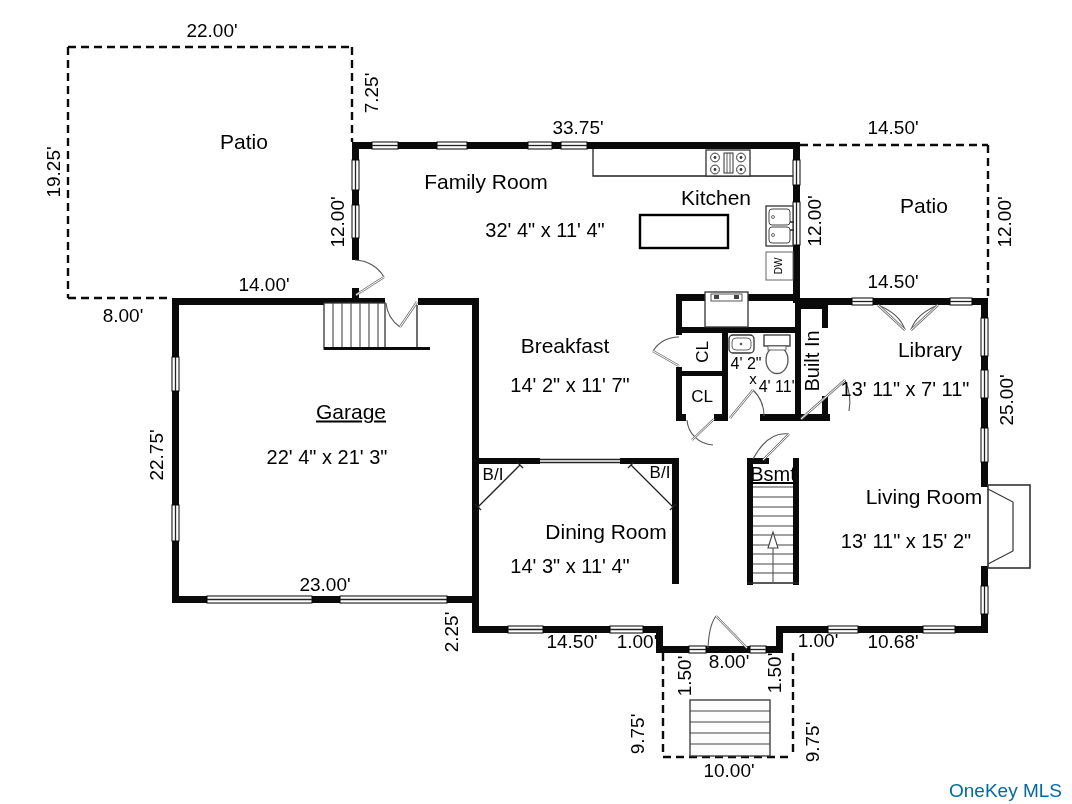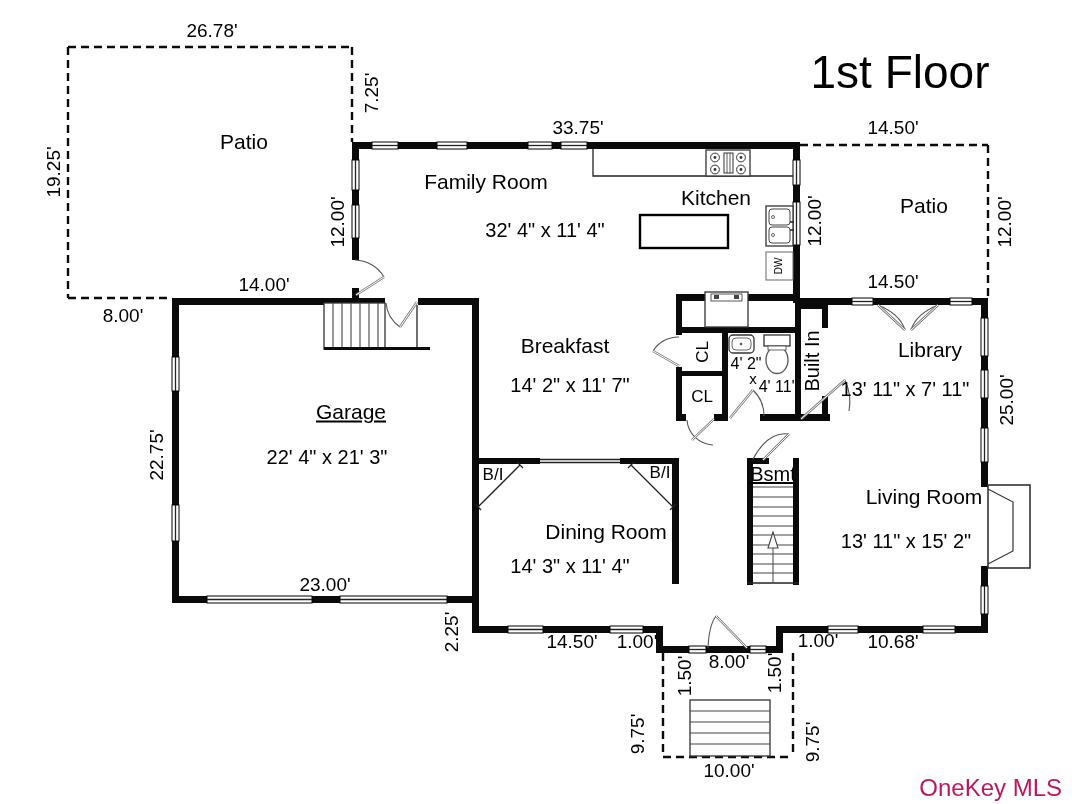--- a/index.html
+++ b/index.html
@@ -7,21 +7,21 @@
         font-family:"Liberation Sans",sans-serif;color:#000;}
   #linework{position:absolute;left:0;top:0;}
   .lbl{position:absolute;white-space:nowrap;transform:translate(-50%,-50%);line-height:1;}
   .rot{transform:translate(-50%,-50%) rotate(-90deg);}
   .s46{font-size:46px;}
   .s21{font-size:21px;margin-left:31px;}
   .s20{font-size:20px;}
   .s19{font-size:19px;}
   .s17{font-size:17px;}
   .s9{font-size:10px;}
-  .wm{position:absolute;right:10px;bottom:4px;font-size:24px;color:#be185d;transform:none;}
+  .wm{position:absolute;right:10px;bottom:4px;font-size:19px;color:#0369a1;transform:none;}
   .win{fill:#fff;stroke:#000;stroke-width:1;}
   .wall{fill:#0a0a0a;}
   .thin{stroke:#222;stroke-width:1.3;fill:none;}
   .arc{stroke:#555;stroke-width:1.1;fill:none;}
   .leaf{stroke:#777;stroke-width:2.4;fill:none;}
   .leafcore{stroke:#fff;stroke-width:1;fill:none;}
   .fix{fill:#fff;stroke:#333;stroke-width:1.3;}
   .dash{stroke:#0a0a0a;stroke-width:2.4;fill:none;stroke-dasharray:8 5;}
   .tread{stroke:#444;stroke-width:1.1;}
 </style>
@@ -263,21 +263,20 @@
 
     <g>
       <rect x="690" y="700" width="80" height="56" fill="#fdfdfd" stroke="#333" stroke-width="1.3"></rect>
       <line class="tread" x1="690" y1="711" x2="770" y2="711"></line>
       <line class="tread" x1="690" y1="722" x2="770" y2="722"></line>
       <line class="tread" x1="690" y1="733" x2="770" y2="733"></line>
       <line class="tread" x1="690" y1="744" x2="770" y2="744"></line>
     </g>
   </svg>
 
-  <div class="lbl s46" style="left:900px;top:72px;">1st Floor</div>
   <div class="lbl wm">OneKey MLS</div>
 
   <div class="lbl s21" style="left:213px;top:141px;">Patio</div>
   <div class="lbl s21" style="left:455px;top:181px;">Family Room</div>
   <div class="lbl s20" style="left:545px;top:230px;">32' 4" x 11' 4"</div>
   <div class="lbl s21" style="left:685px;top:197px;">Kitchen</div>
   <div class="lbl s21" style="left:893px;top:205px;">Patio</div>
   <div class="lbl s21" style="left:534px;top:345px;text-align:center;">Breakfast</div>
   <div class="lbl s20" style="left:570px;top:385px;">14' 2" x 11' 7"</div>
   <div class="lbl s21" style="left:320px;top:411px;text-decoration:underline;">Garage</div>
@@ -293,21 +292,21 @@
   <div class="lbl s17" style="left:702px;top:396px;">CL</div>
   <div class="lbl s16" style="left:746px;top:364px;font-size:16px;">4' 2"</div>
   <div class="lbl s16" style="left:753px;top:378px;font-size:15px;">x</div>
   <div class="lbl s16" style="left:778px;top:387px;font-size:16px;">4' 11"</div>
   <div class="lbl rot s20" style="left:812px;top:361px;">Built In</div>
   <div class="lbl s20" style="left:773px;top:474px;text-decoration:underline;">Bsmt</div>
   <div class="lbl s17" style="left:493px;top:474px;">B/I</div>
   <div class="lbl s17" style="left:660px;top:472px;">B/I</div>
   <div class="lbl rot s9" style="left:779px;top:266px;">DW</div>
 
-  <div class="lbl s19" style="left:212px;top:30px;">26.78'</div>
+  <div class="lbl s19" style="left:212px;top:30px;">22.00'</div>
   <div class="lbl rot s19" style="left:53px;top:172px;">19.25'</div>
   <div class="lbl rot s19" style="left:371px;top:93px;">7.25'</div>
   <div class="lbl s19" style="left:123px;top:315px;">8.00'</div>
   <div class="lbl s19" style="left:264px;top:284px;">14.00'</div>
   <div class="lbl s19" style="left:578px;top:127px;">33.75'</div>
   <div class="lbl rot s19" style="left:337px;top:222px;">12.00'</div>
   <div class="lbl rot s19" style="left:814px;top:221px;">12.00'</div>
   <div class="lbl s19" style="left:893px;top:127px;">14.50'</div>
   <div class="lbl rot s19" style="left:1004px;top:222px;">12.00'</div>
   <div class="lbl s19" style="left:893px;top:281px;">14.50'</div>

